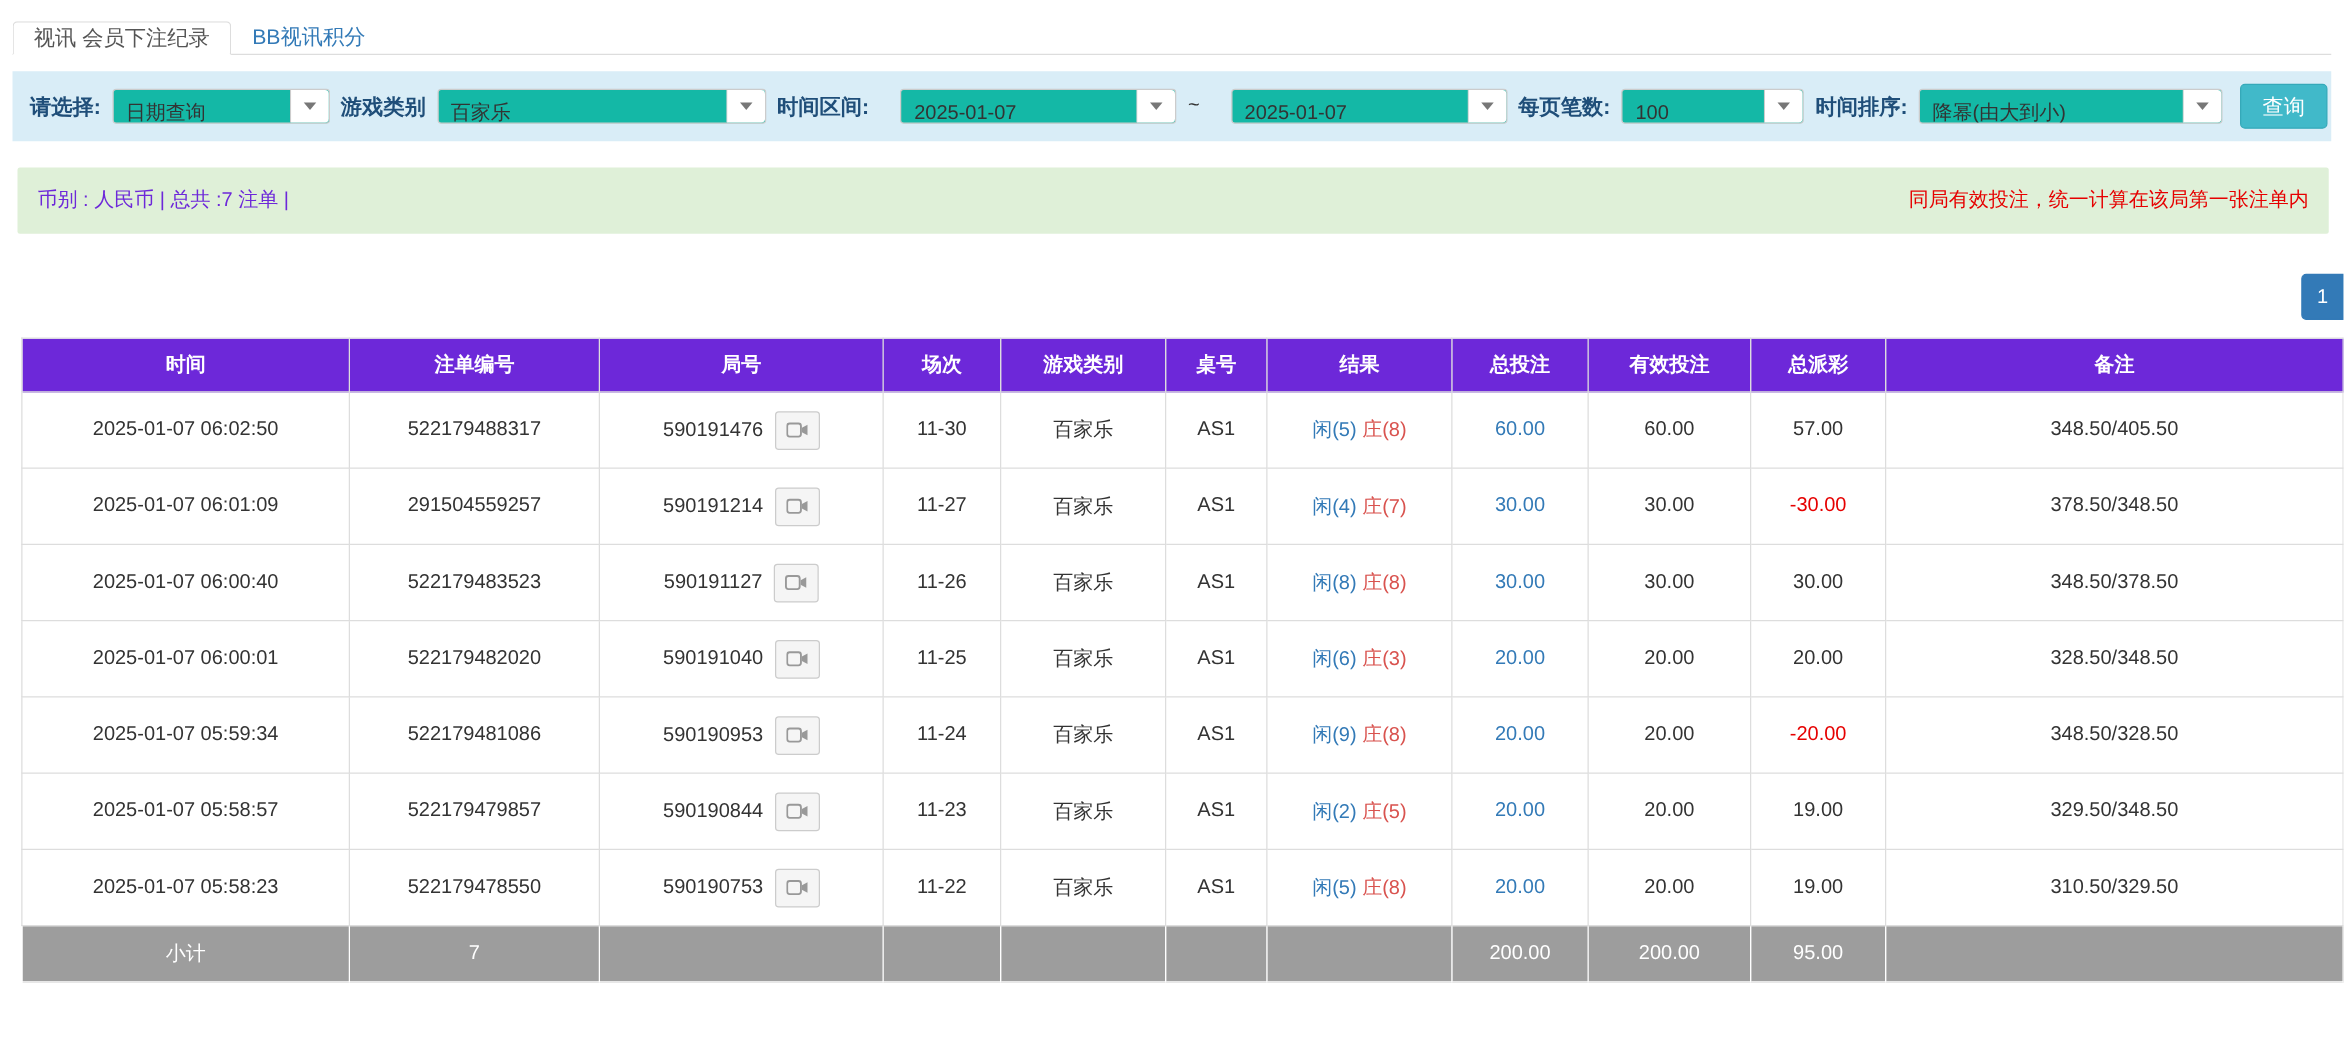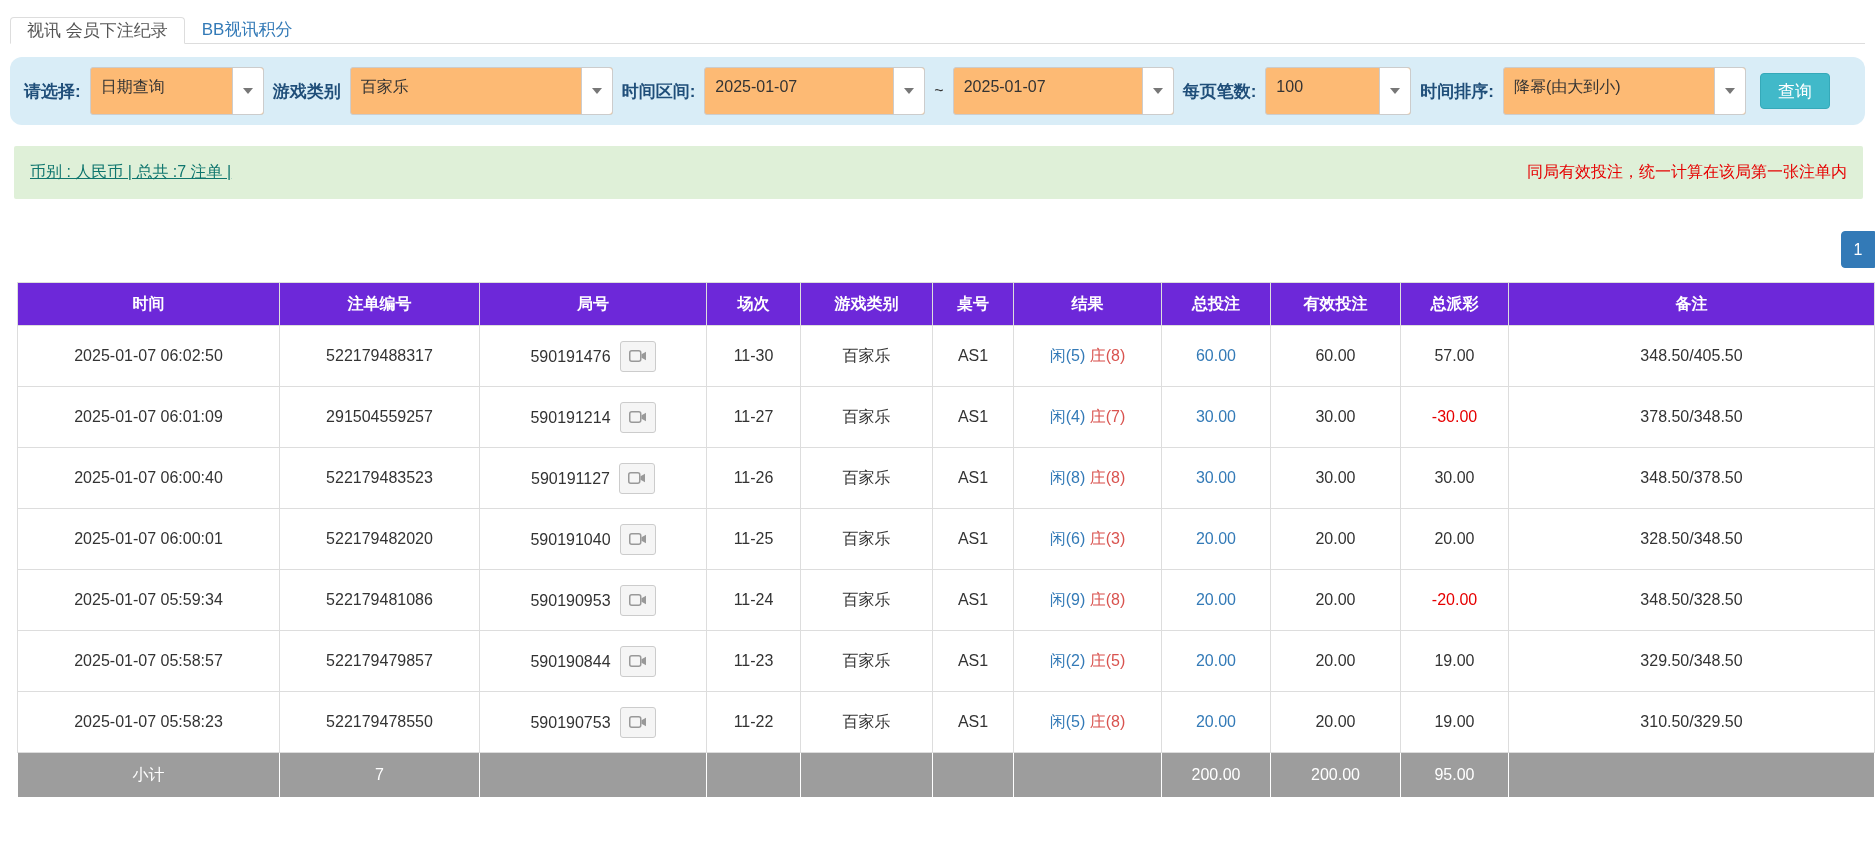--- a/index.html
+++ b/index.html
@@ -6,37 +6,37 @@
   body{font-family:"Liberation Sans","DejaVu Sans",sans-serif;color:#333;font-size:16px;}
   .page{width:1875px;height:845px;overflow:hidden;background:#fff;position:relative;}
 
   
   .tabs{margin:0 10px;display:flex;align-items:flex-end;border-bottom:1px solid #ddd;height:44px;box-sizing:border-box;}
   .tab{padding:1px 16px;font-size:17px;cursor:pointer;border-radius:4px 4px 0 0;white-space:nowrap;}
   .tab-active{border:1px solid #ddd;border-bottom:1px solid #fff;margin-bottom:-1px;color:#555;background:#fff;}
   .tab-link{color:#337ab7;border:1px solid transparent;}
 
   
-  .filter-bar{margin:13px 10px 0;background:#d9edf7;border-radius:12px;padding:10px 14px;display:flex;align-items:center;gap:9px;box-sizing:border-box;}
+  .filter-bar{margin:13px 10px 0;background:#d9edf7;border-radius:0;padding:10px 14px;display:flex;align-items:center;gap:9px;box-sizing:border-box;}
   .flabel{font-weight:bold;color:#1f4e79;font-size:17px;white-space:nowrap;}
   .tilde{color:#333;font-size:16px;}
-  .select{display:flex;align-items:stretch;height:48px;background:#fdba74;border:1px solid #ccc;border-radius:3px;box-sizing:border-box;flex:none;cursor:pointer;}
+  .select{display:flex;align-items:stretch;height:28px;background:#14b8a6;border:1px solid #ccc;border-radius:3px;box-sizing:border-box;flex:none;cursor:pointer;}
   .select-value{flex:1;padding:0 10px;line-height:38px;font-size:16px;color:#333;white-space:nowrap;overflow:hidden;text-align:left;}
   .select-caret{width:30px;border-left:1px solid #ccc;display:flex;align-items:center;justify-content:center;flex:none;background:#fff;border-radius:0 3px 3px 0;}
   .caret-down{width:0;height:0;border-top:6px solid #777;border-left:5px solid transparent;border-right:5px solid transparent;}
   .w-query{width:174px;}
   .w-game{width:263px;}
-  .w-date{width:221px;}
+  .w-date{width:221px;margin-left:16px;}
   .w-size{width:146px;}
   .w-sort{width:243px;}
   .search-btn{margin-left:5px;height:36px;padding:0 17px;background:#41b9c9;border:1px solid #35a9b9;color:#fff;font-size:17px;border-radius:4px;cursor:pointer;font-family:inherit;white-space:nowrap;}
 
   
   .summary-bar{margin:21px 12px 0 14px;background:#dff0d8;border-radius:2px;padding:16px;display:flex;justify-content:space-between;align-items:center;font-size:16px;box-sizing:border-box;}
-  .summary-left{color:#0f766e;text-decoration:underline;}
+  .summary-left{color:#6d28d9;}
   .summary-right{color:#e60000;}
 
   
   .pager{display:flex;justify-content:flex-end;margin-top:32px;}
   .page-btn{width:34px;height:37px;background:#337ab7;border:1px solid #337ab7;color:#fff;display:flex;align-items:center;justify-content:center;font-size:16px;border-radius:4px 0 0 4px;cursor:pointer;box-sizing:border-box;}
 
   
   .table-wrap{margin:14px 0 0 17px;width:1858px;}
   table{width:100%;border-collapse:collapse;table-layout:fixed;font-size:16px;}
   thead th{background:#6d28d9;color:#fff;height:42px;font-weight:bold;border:1px solid #ddd;text-align:center;padding:0 4px;}

